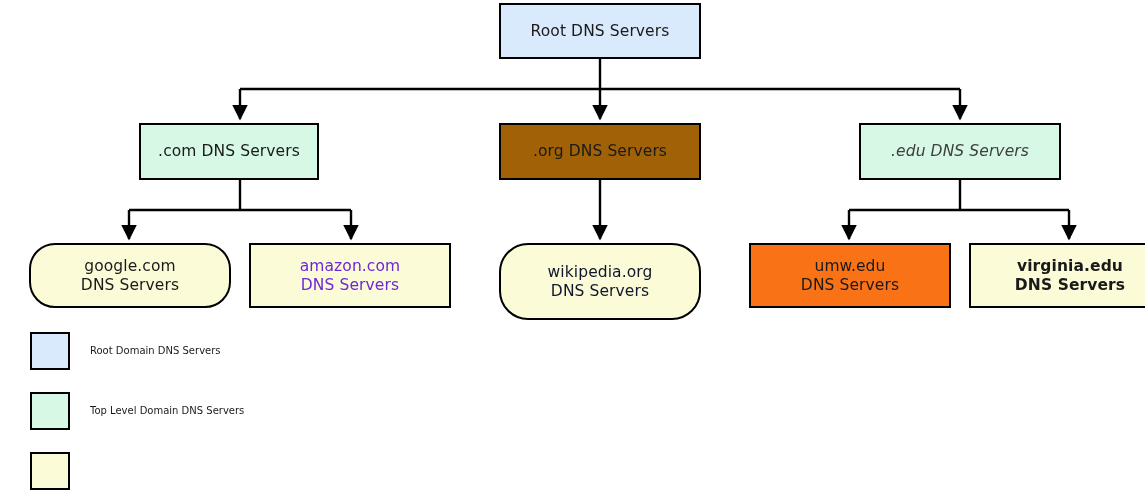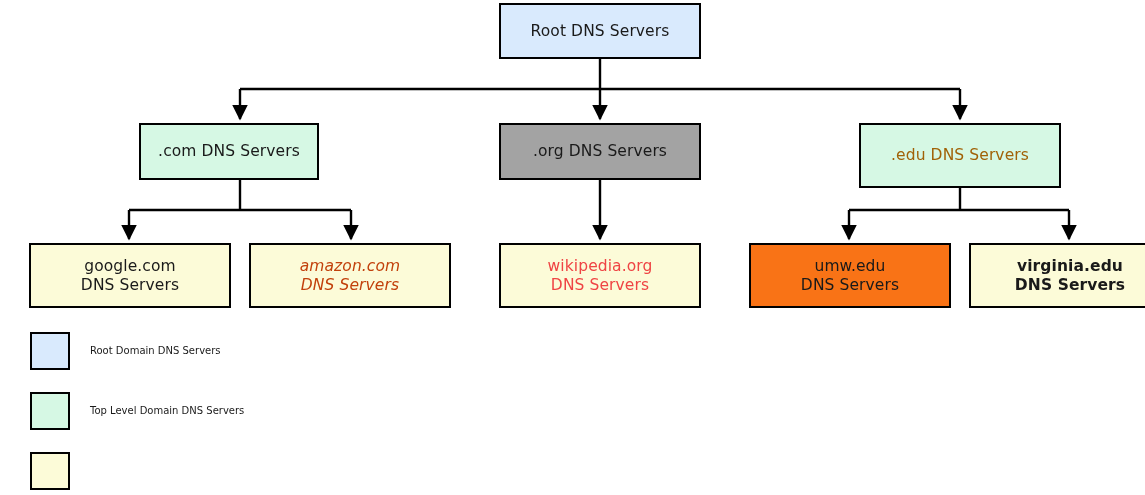--- a/index.html
+++ b/index.html
@@ -94,40 +94,40 @@
     </g>
   </svg>
 
   <div class="node" id="node-root" style="left: 471px; top: 3px; width: 202px; height: 56px; background: rgb(217, 234, 253); border-color: rgb(0, 0, 0); color: rgb(26, 26, 26);">
     <span>Root DNS Servers</span>
   </div>
 
   <div class="node" id="node-tld-0" style="left: 111px; top: 123px; width: 180px; height: 57px; background: rgb(214, 248, 228); border-color: rgb(0, 0, 0); color: rgb(26, 26, 26);">
     <span>.com DNS Servers</span>
   </div>
-  <div class="node" id="node-tld-1" style="left: 471px; top: 123px; width: 202px; height: 57px; background: #a3a3a3; border-color: rgb(0, 0, 0); color: rgb(26, 26, 26);">
+  <div class="node" id="node-tld-1" style="left: 471px; top: 123px; width: 202px; height: 57px; background: #a16207; border-color: rgb(0, 0, 0); color: rgb(26, 26, 26);">
     <span>.org DNS Servers</span>
   </div>
-  <div class="node" id="node-tld-2" style="left: 831px; top: 123px; width: 202px; height: 65px; background: rgb(214, 248, 228); border-color: rgb(0, 0, 0); color: #a16207;">
+  <div class="node" id="node-tld-2" style="left: 831px; top: 123px; width: 202px; height: 57px; background: rgb(214, 248, 228); border-color: rgb(0, 0, 0); color: #404040; font-style: italic;">
     <span>.edu DNS Servers</span>
   </div>
 
-  <div class="node" id="node-auth-0" style="left: 1px; top: 243px; width: 202px; height: 65px; background: rgb(252, 251, 216); border-color: rgb(0, 0, 0); color: rgb(26, 26, 26);">
+  <div class="node" id="node-auth-0" style="left: 1px; top: 243px; width: 202px; height: 65px; background: rgb(252, 251, 216); border-color: rgb(0, 0, 0); color: rgb(26, 26, 26); border-radius: 26px;">
     <span>
       <span>google.com</span>
       <span class="line2">DNS Servers</span>
     </span>
   </div>
-  <div class="node" id="node-auth-1" style="left: 221px; top: 243px; width: 202px; height: 65px; background: rgb(252, 251, 216); border-color: rgb(0, 0, 0); color: #c2410c; font-style: italic;">
+  <div class="node" id="node-auth-1" style="left: 221px; top: 243px; width: 202px; height: 65px; background: rgb(252, 251, 216); border-color: rgb(0, 0, 0); color: #6d28d9;">
     <span>
       <span>amazon.com</span>
       <span class="line2">DNS Servers</span>
     </span>
   </div>
-  <div class="node" id="node-auth-2" style="left: 471px; top: 243px; width: 202px; height: 65px; background: rgb(252, 251, 216); border-color: rgb(0, 0, 0); color: #ef4444;">
+  <div class="node" id="node-auth-2" style="left: 471px; top: 243px; width: 202px; height: 77px; background: rgb(252, 251, 216); border-color: rgb(0, 0, 0); color: #0f172a; border-radius: 29px;">
     <span>
       <span>wikipedia.org</span>
       <span class="line2">DNS Servers</span>
     </span>
   </div>
   <div class="node" id="node-auth-3" style="left: 721px; top: 243px; width: 202px; height: 65px; background: #f97316; border-color: rgb(0, 0, 0); color: rgb(26, 26, 26);">
     <span>
       <span>umw.edu</span>
       <span class="line2">DNS Servers</span>
     </span>

